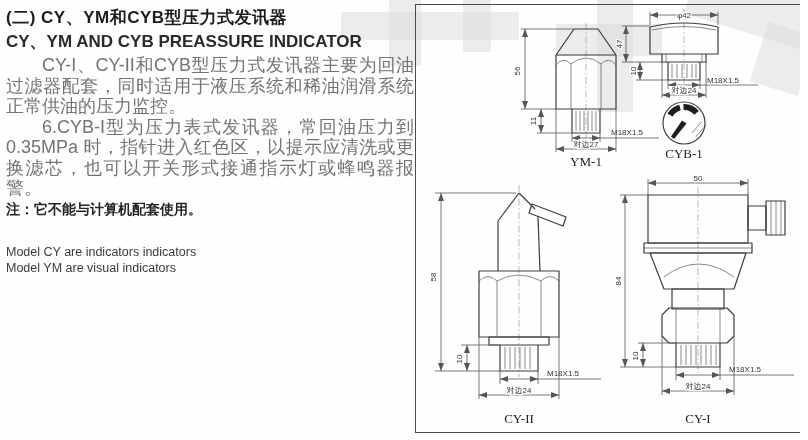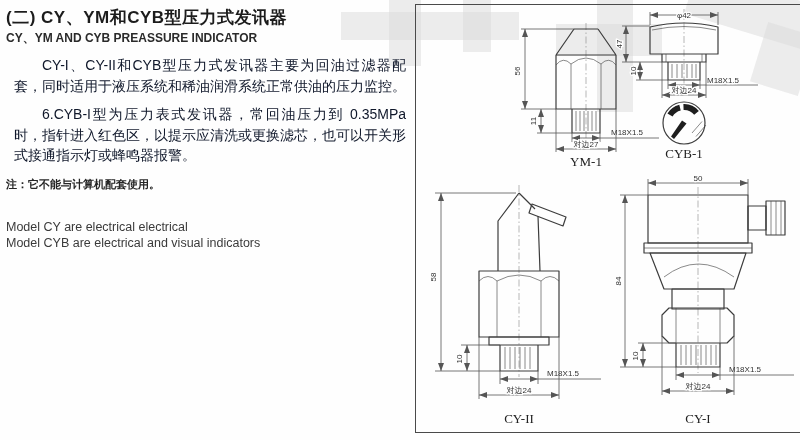--- a/index.html
+++ b/index.html
@@ -3,24 +3,24 @@
 <meta charset="utf-8">
 <style>
   html,body{margin:0;padding:0;background:#ffffff;}
   #page{position:relative;width:800px;height:440px;background:#fefefe;overflow:hidden;
         font-family:"Liberation Sans",sans-serif;color:#222;}
   
   .wm{position:absolute;background:#dcdcdc;opacity:.55;z-index:0;}
   
   #textcol{position:absolute;left:6px;top:4px;width:408px;z-index:2;}
   #title-cn{font-size:17px;font-weight:bold;color:#1c1c1c;margin:2px 0 1px 0;letter-spacing:.5px;}
-  #title-en{font-size:12px;font-weight:bold;color:#2a2a2a;margin:0 0 2px 0;}
-  .para{font-size:14px;line-height:20.5px;text-align:justify;margin:8px;color:#0f172a;
+  #title-en{font-size:17px;font-weight:bold;color:#2a2a2a;margin:0 0 2px 0;}
+  .para{font-size:18px;line-height:20.5px;text-align:justify;margin:0;color:#737373;
         text-indent:2em;font-weight:500;}
-  .note{font-size:11px;line-height:21px;margin:0;color:#252525;font-weight:600;}
+  .note{font-size:14px;line-height:21px;margin:0;color:#252525;font-weight:600;}
   .models{margin-top:24px;font-size:12.5px;line-height:16px;color:#3a3a3a;font-weight:500;}
   
   #frame{position:absolute;left:415px;top:4px;width:389px;height:427px;
          border:1px solid #4a4a4a;z-index:1;background:transparent;}
   #frame svg{position:absolute;overflow:visible;}
   .o{fill:none;stroke:#3c3c3c;stroke-width:1.2;stroke-linejoin:round;}
   .t{fill:none;stroke:#4a4a4a;stroke-width:.65;}
   .dim{fill:none;stroke:#555;stroke-width:.8;}
   .cl{fill:none;stroke:#888;stroke-width:.6;stroke-dasharray:7 2.5 1.5 2.5;}
   .dtx{font-family:"Liberation Sans",sans-serif;font-size:8px;fill:#333;
@@ -52,22 +52,22 @@
     </defs>
   </svg>
 
   <div id="textcol">
     <div id="title-cn">(二) CY、YM和CYB型压力式发讯器</div>
     <div id="title-en">CY、YM AND CYB PREASSURE INDICATOR</div>
     <p class="para">CY-I、CY-II和CYB型压力式发讯器主要为回油过滤器配套，同时适用于液压系统和稀油润滑系统正常供油的压力监控。</p>
     <p class="para">6.CYB-I型为压力表式发讯器，常回油压力到 0.35MPa 时，指针进入红色区，以提示应清洗或更换滤芯，也可以开关形式接通指示灯或蜂鸣器报警。</p>
     <p class="note">注：它不能与计算机配套使用。</p>
     <div class="models">
-      <div>Model CY are electrical electrical</div>
-      <div>Model CYB are electrical and visual indicators</div>
+      <div>Model CY are indicators indicators</div>
+      <div>Model YM are visual indicators</div>
     </div>
   </div>
 
   <div id="frame">
 
     <svg style="left:75px;top:14px;" width="180" height="150" viewBox="0 0 180 150">
       <g>
         <path class="cl" d="M95,4 L95,120"></path>
         <path class="o" d="M83,10 L107,10 M83,10 L65,36 M107,10 L125,36 M65,36 L65,90 L125,90 L125,36 Z"></path>
         <path class="t" d="M65,46 Q72,37 80,45 M80,45 Q95,33 110,45 M110,45 Q118,37 125,46 M80,45 L80,90 M110,45 L110,90"></path>

